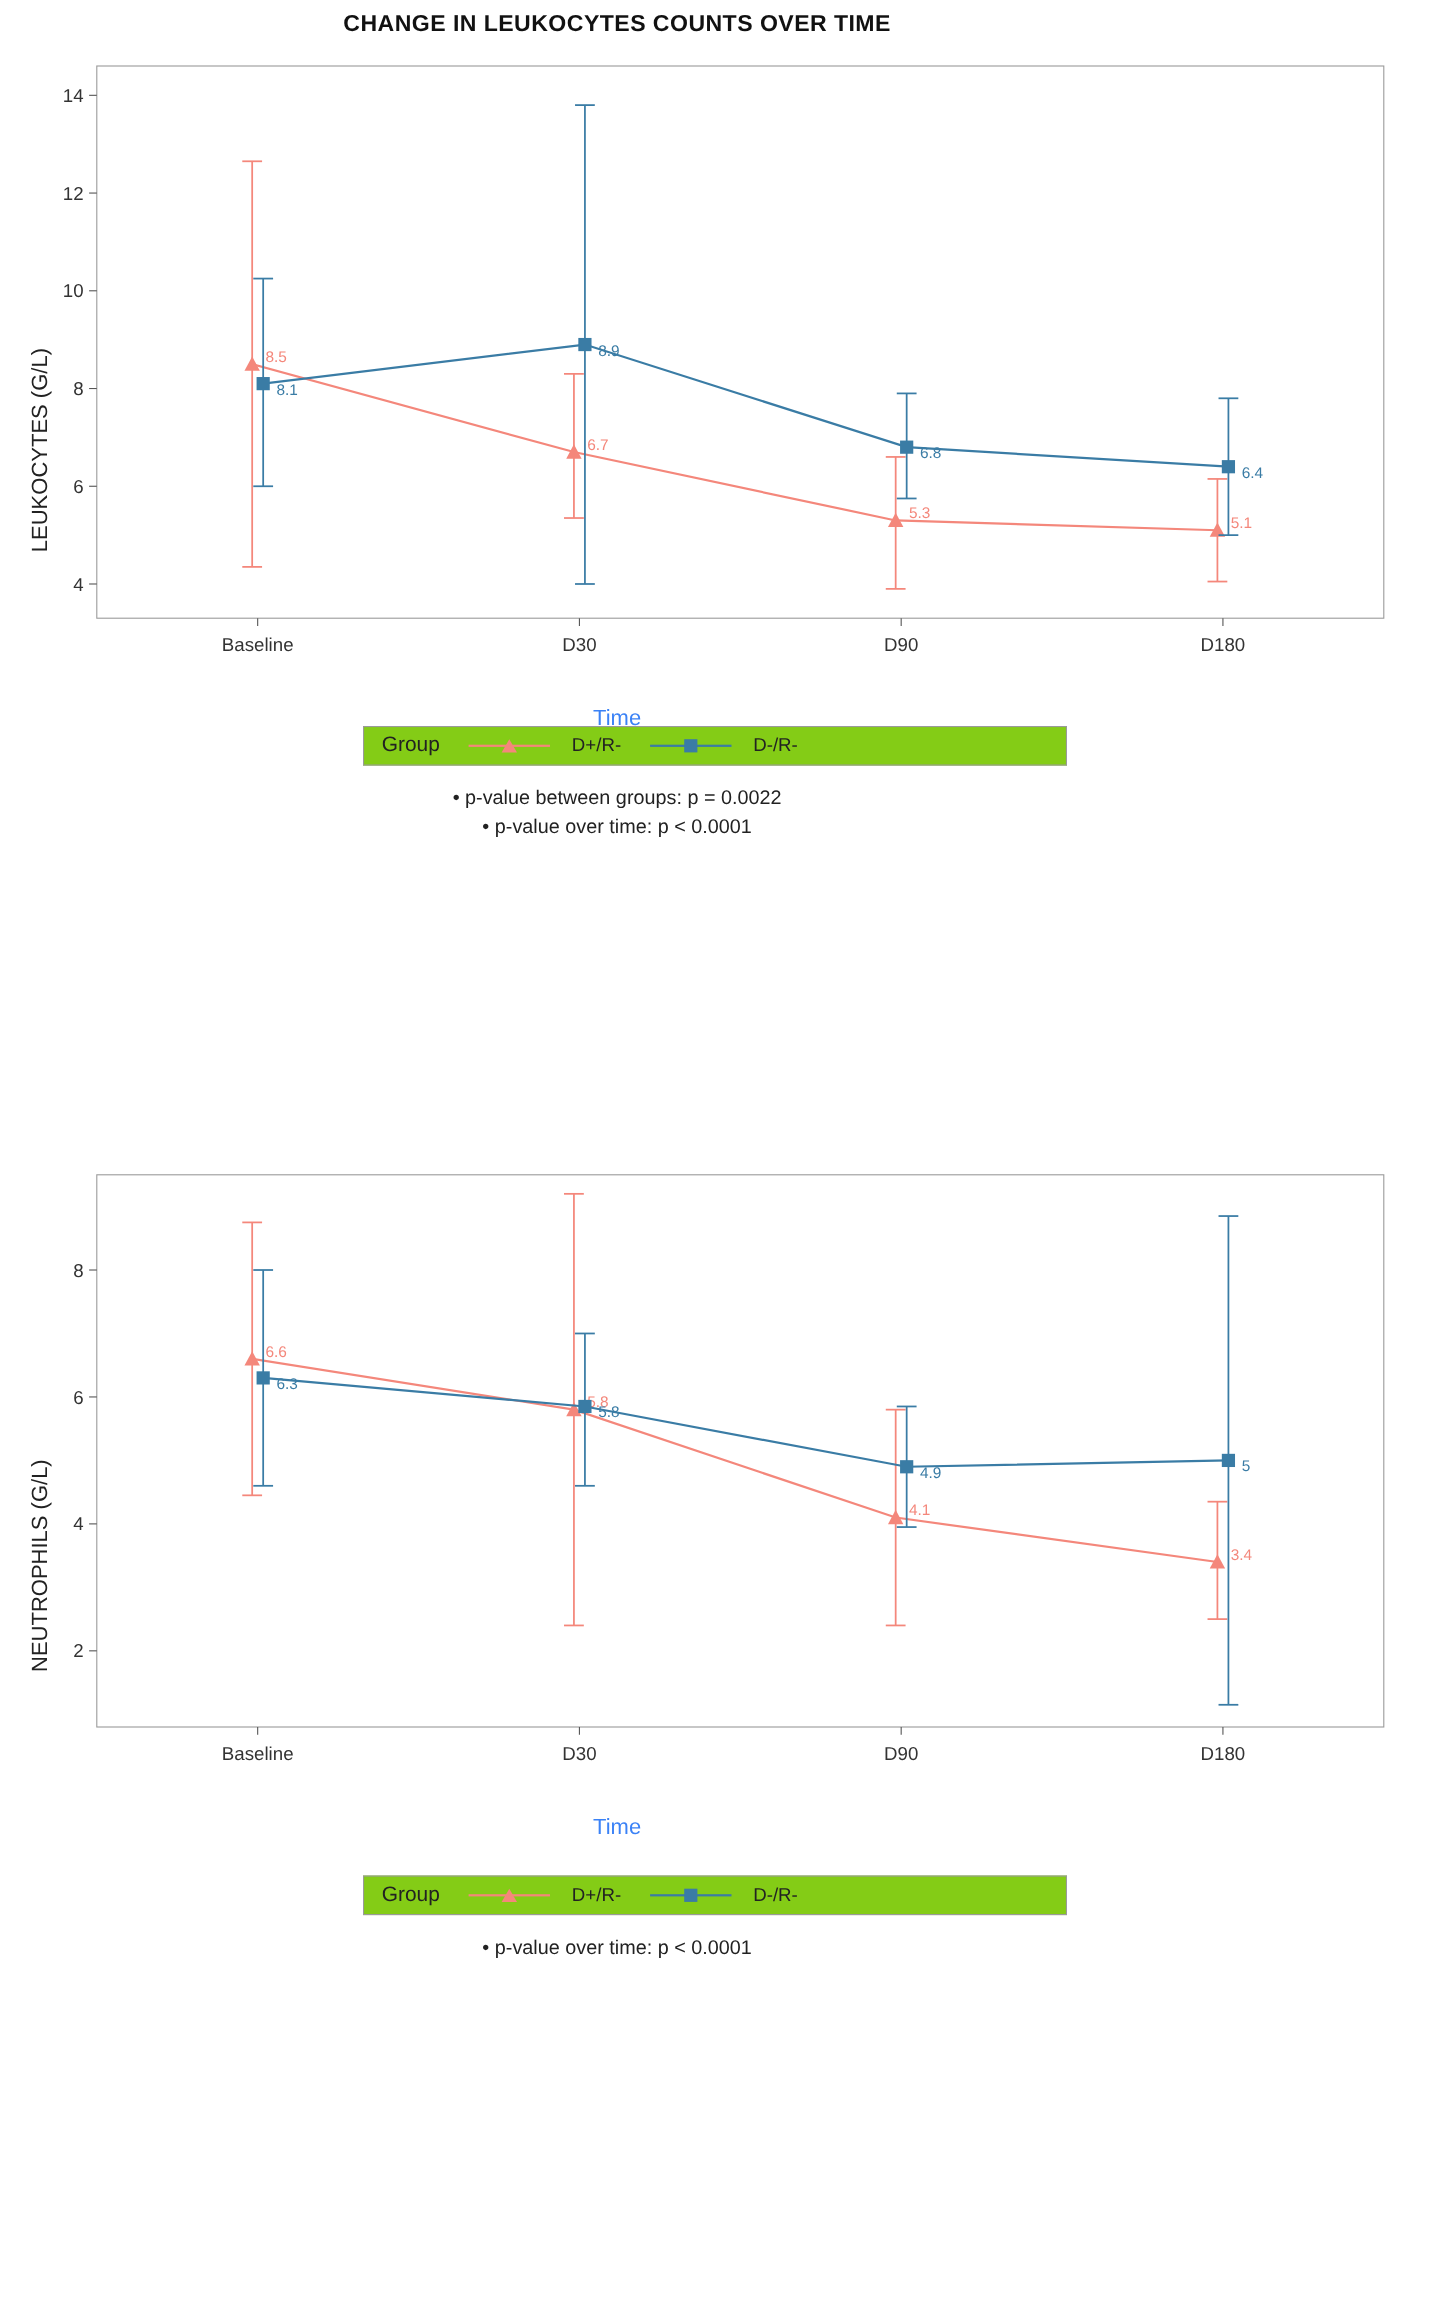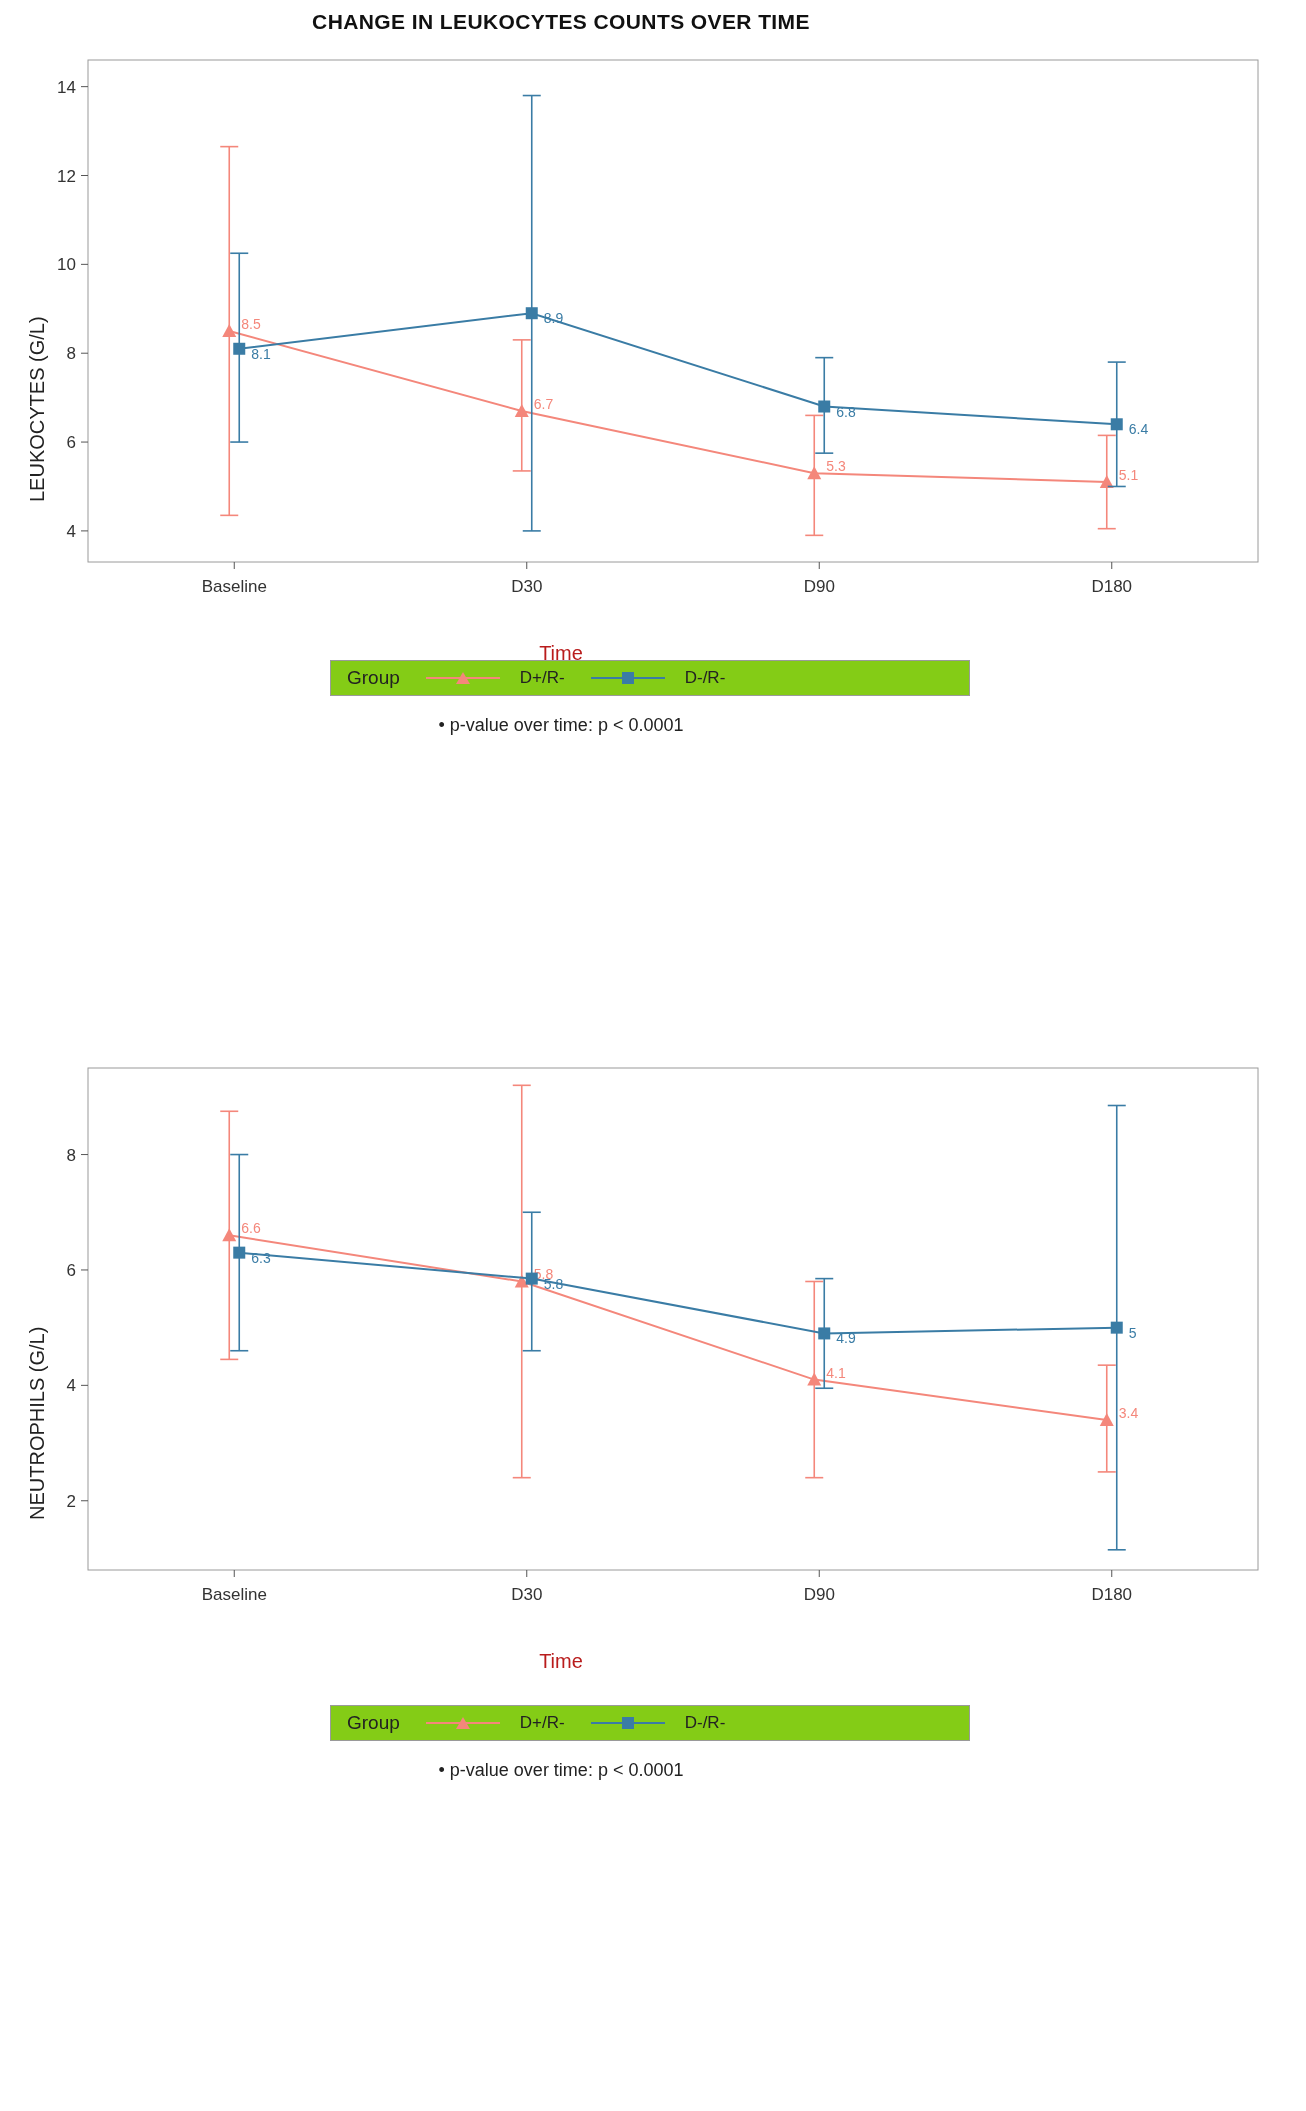--- a/index.html
+++ b/index.html
@@ -8,21 +8,21 @@
   .chart-title{
     text-align:center;font-size:21px;font-weight:bold;letter-spacing:.4px;
     color:#111;padding-top:10px;padding-bottom:8px;
   }
   .plot-wrap{position:relative;margin:0 auto;}
   svg.plot{position:absolute;left:0;top:0;overflow:visible;}
   .axis-label-y{
     position:absolute;transform:rotate(-90deg);transform-origin:left top;
     font-size:20px;color:#222;white-space:nowrap;
   }
-  .axis-label-x{position:absolute;font-size:20px;color:#b91c1c;text-align:center;width:100%;}
+  .axis-label-x{position:absolute;font-size:20px;color:#3b82f6;text-align:center;width:100%;}
   .tick-text{font-size:17px;fill:#333;font-family:"Liberation Sans",sans-serif;}
   .cat-text{font-size:17px;fill:#333;font-family:"Liberation Sans",sans-serif;}
   .pt-label{font-size:14px;font-family:"Liberation Sans",sans-serif;}
   .legend{
     position:absolute;border:1px solid #9a9a9a;background:#84cc16;
     display:flex;align-items:center;gap:26px;padding:6px 16px;box-sizing:border-box;
   }
   .legend-title{font-size:19px;color:#222;}
   .legend-item{display:flex;align-items:center;gap:20px;font-size:17px;color:#222;}
   .legend-line{position:relative;width:74px;height:2px;}
@@ -119,20 +119,21 @@
     </span>
     <span class="legend-item">
       <span class="legend-line">
         <i style="background:#3a7ca5"></i>
         <span class="legend-mark sq" style="background:#3a7ca5;"></span>
       </span>
       <span>D-/R-</span>
     </span>
   </div>
   <div class="footnotes" style="top:712px;">
+    <div>• p-value between groups: p = 0.0022</div>
     <div>• p-value over time: p &lt; 0.0001</div>
   </div>
 </div>
 
 <div class="chart-block" id="block1" style="height:1040px;">
   <div class="plot-wrap" id="wrap1" style="width:1306px;height:620px;">
     <div class="axis-label-y" style="left:26px;top:470px;">NEUTROPHILS (G/L)</div>
     <svg class="plot" id="svg1" width="1306" height="620">
         <rect x="88" y="18" width="1170" height="502" fill="none" stroke="#9a9a9a" stroke-width="1"></rect>
         <line x1="88" y1="450.7586206896552" x2="81" y2="450.7586206896552" stroke="#555" stroke-width="1"></line>

